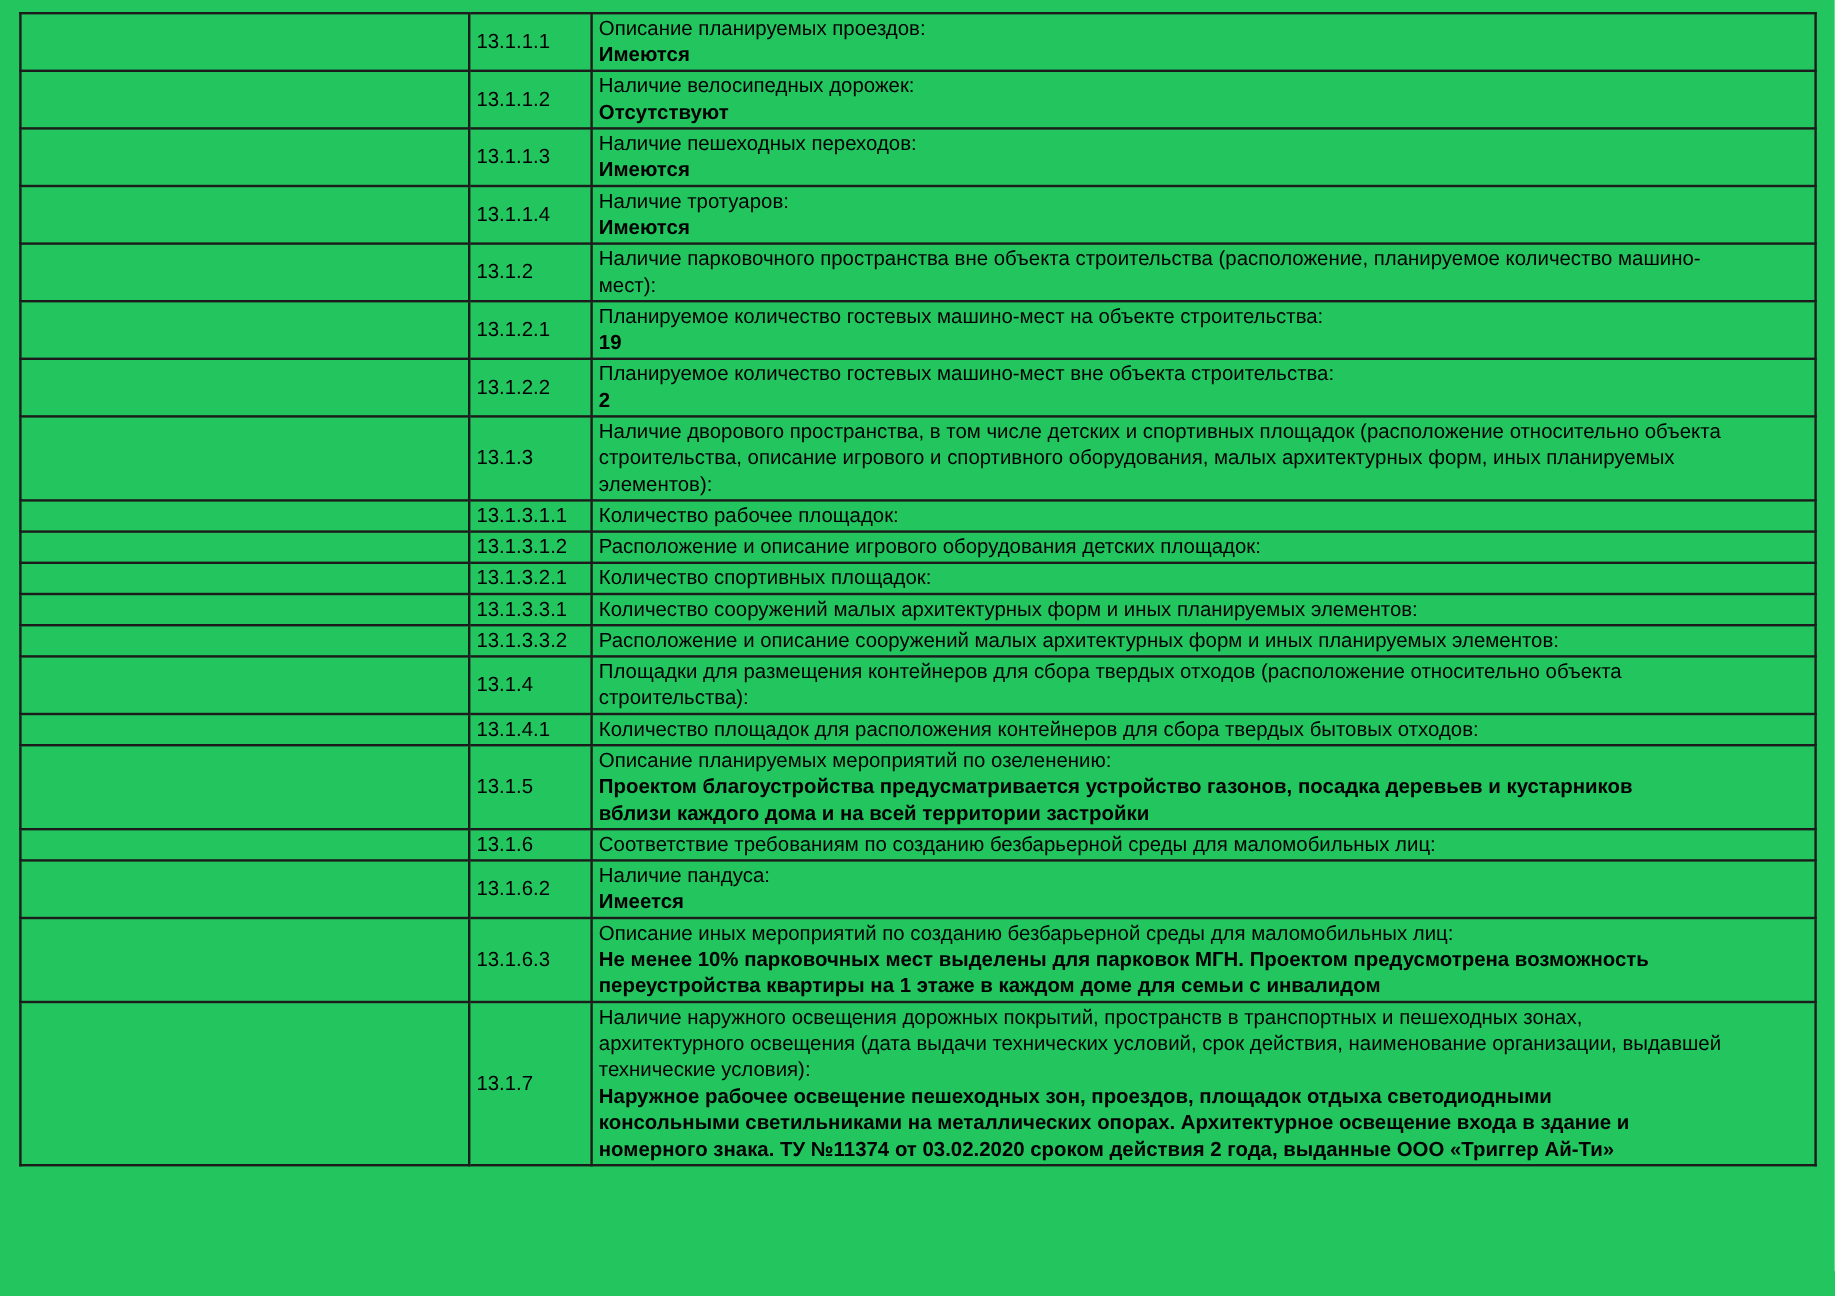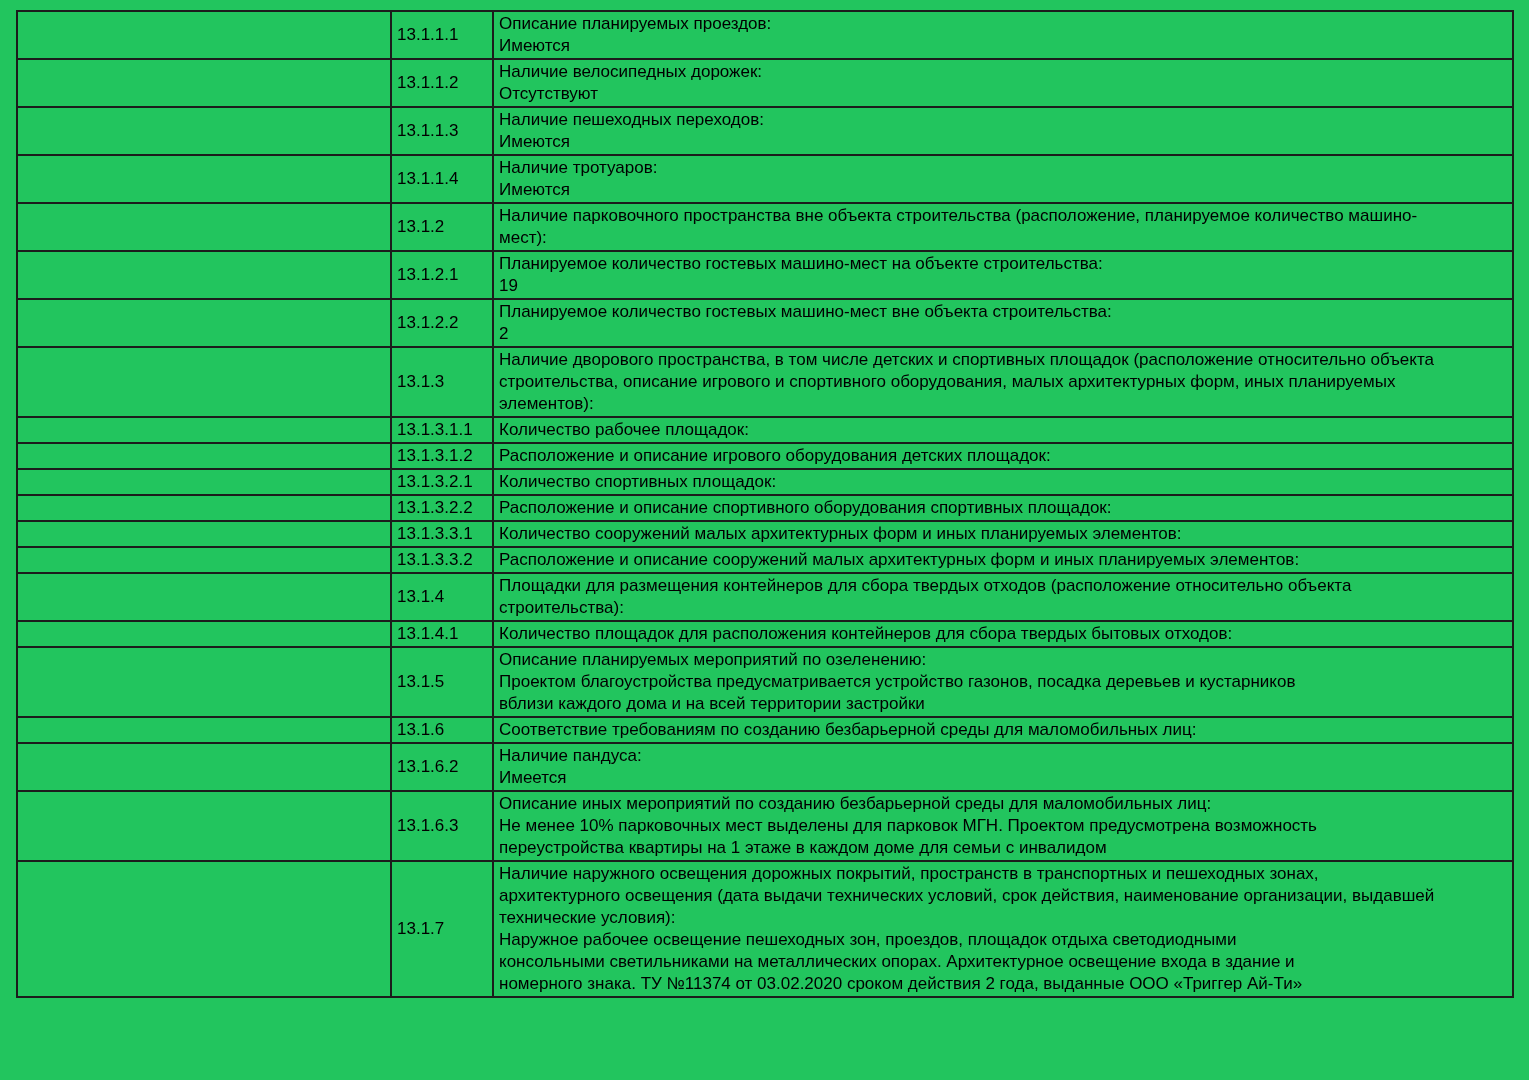--- a/index.html
+++ b/index.html
@@ -29,21 +29,21 @@
     font-size: 17px;
     line-height: 22px;
     overflow: hidden;
   }
   td.c-empty  { padding: 0; }
   td.c-code   { white-space: nowrap; }
   .label, .value {
     white-space: pre-wrap;
     word-wrap: break-word;
   }
-  .value { font-weight: normal; }
+  .value { font-weight: bold; }
   .value:empty { display: none; }
 </style>
 </head>
 <body>
 
 <div class="page">
   <table class="decl">
     <colgroup>
       <col style="width:374px">
       <col style="width:102px">
@@ -145,28 +145,20 @@
 
   <tr>
     <td class="c-empty"></td>
     <td class="c-code">13.1.3.2.1</td>
     <td class="c-content">
       <div class="label">Количество спортивных площадок:</div>
 
     </td>
   </tr>
 
-  <tr>
-    <td class="c-empty"></td>
-    <td class="c-code">13.1.3.2.2</td>
-    <td class="c-content">
-      <div class="label">Расположение и описание спортивного оборудования спортивных площадок:</div>
-
-    </td>
-  </tr>
 
   <tr>
     <td class="c-empty"></td>
     <td class="c-code">13.1.3.3.1</td>
     <td class="c-content">
       <div class="label">Количество сооружений малых архитектурных форм и иных планируемых элементов:</div>
 
     </td>
   </tr>
 

